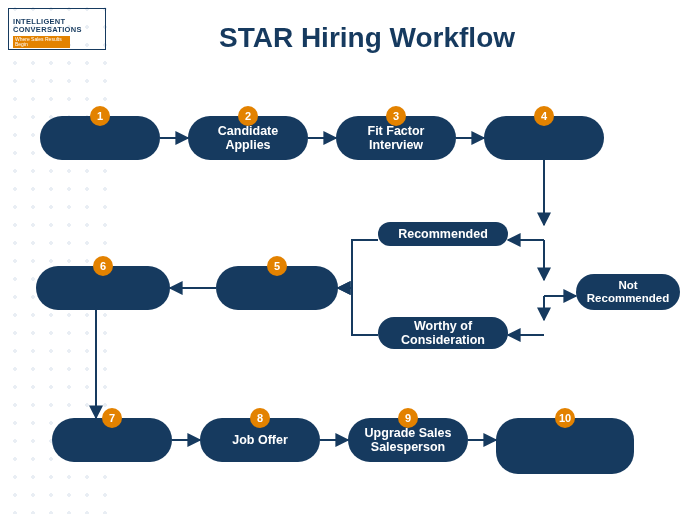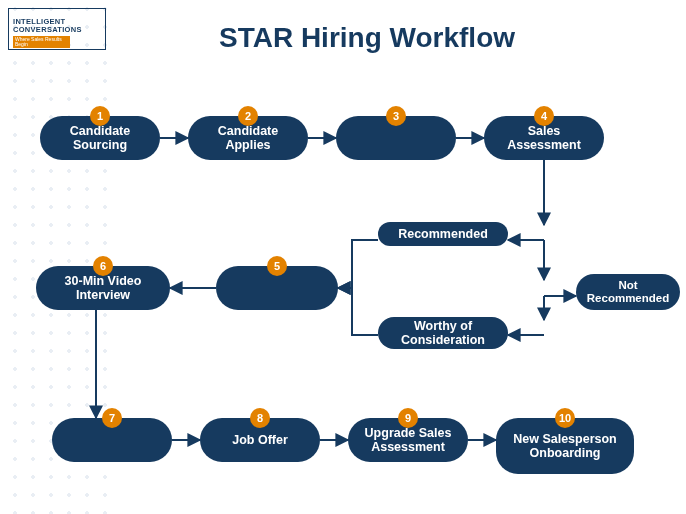--- a/index.html
+++ b/index.html
@@ -133,59 +133,56 @@
     <line x1="96" y1="310" x2="96" y2="418"></line>
 
     <line x1="172" y1="440" x2="200" y2="440"></line>
     <line x1="320" y1="440" x2="348" y2="440"></line>
     <line x1="468" y1="440" x2="496" y2="440"></line>
   </g>
 </svg>
 
 <div class="node" style="left:40px;  top:116px; width:120px; height:44px">
   <span class="badge">1</span>
-  <span>Candidate Sourcing</span>
 </div>
 <div class="node" style="left:188px; top:116px; width:120px; height:44px">
   <span class="badge">2</span>
   <span>Candidate Applies</span>
 </div>
 <div class="node" style="left:336px; top:116px; width:120px; height:44px">
   <span class="badge">3</span>
+  <span>Fit Factor Interview</span>
 </div>
 <div class="node" style="left:484px; top:116px; width:120px; height:44px">
   <span class="badge">4</span>
-  <span>Sales Assessment</span>
 </div>
 
 <div class="node" style="left:378px; top:222px; width:130px; height:24px">
   <span>Recommended</span>
 </div>
 <div class="node" style="left:378px; top:317px; width:130px; height:32px">
   <span>Worthy of Consideration</span>
 </div>
 <div class="node" style="left:576px; top:274px; width:104px; height:36px; font-size:11.5px">
   <span>Not Recommended</span>
 </div>
 
 <div class="node" style="left:216px; top:266px; width:122px; height:44px">
   <span class="badge">5</span>
 </div>
 <div class="node" style="left:36px; top:266px; width:134px; height:44px">
   <span class="badge">6</span>
-  <span>30-Min Video Interview</span>
 </div>
 
 <div class="node" style="left:52px;  top:418px; width:120px; height:44px">
   <span class="badge">7</span>
 </div>
 <div class="node" style="left:200px; top:418px; width:120px; height:44px">
   <span class="badge">8</span>
   <span>Job Offer</span>
 </div>
 <div class="node" style="left:348px; top:418px; width:120px; height:44px">
   <span class="badge">9</span>
-  <span>Upgrade Sales Assessment</span>
+  <span>Upgrade Sales Salesperson</span>
 </div>
 <div class="node" style="left:496px; top:418px; width:138px; height:56px">
   <span class="badge">10</span>
-  <span>New Salesperson Onboarding</span>
 </div>
 
 </body></html>

